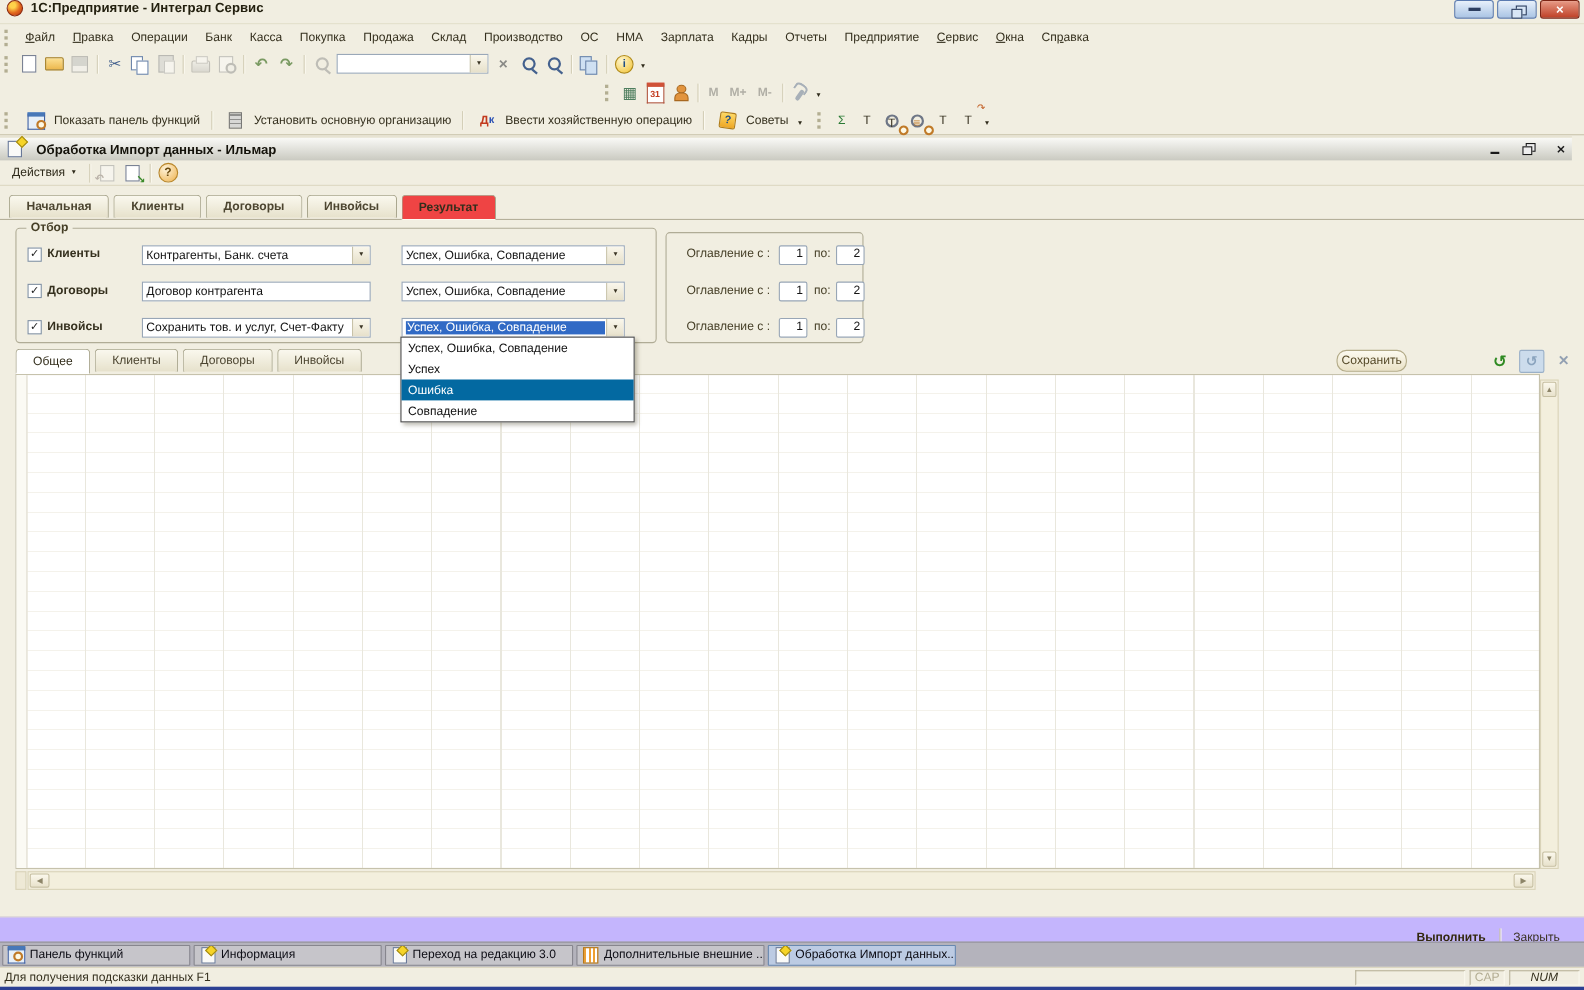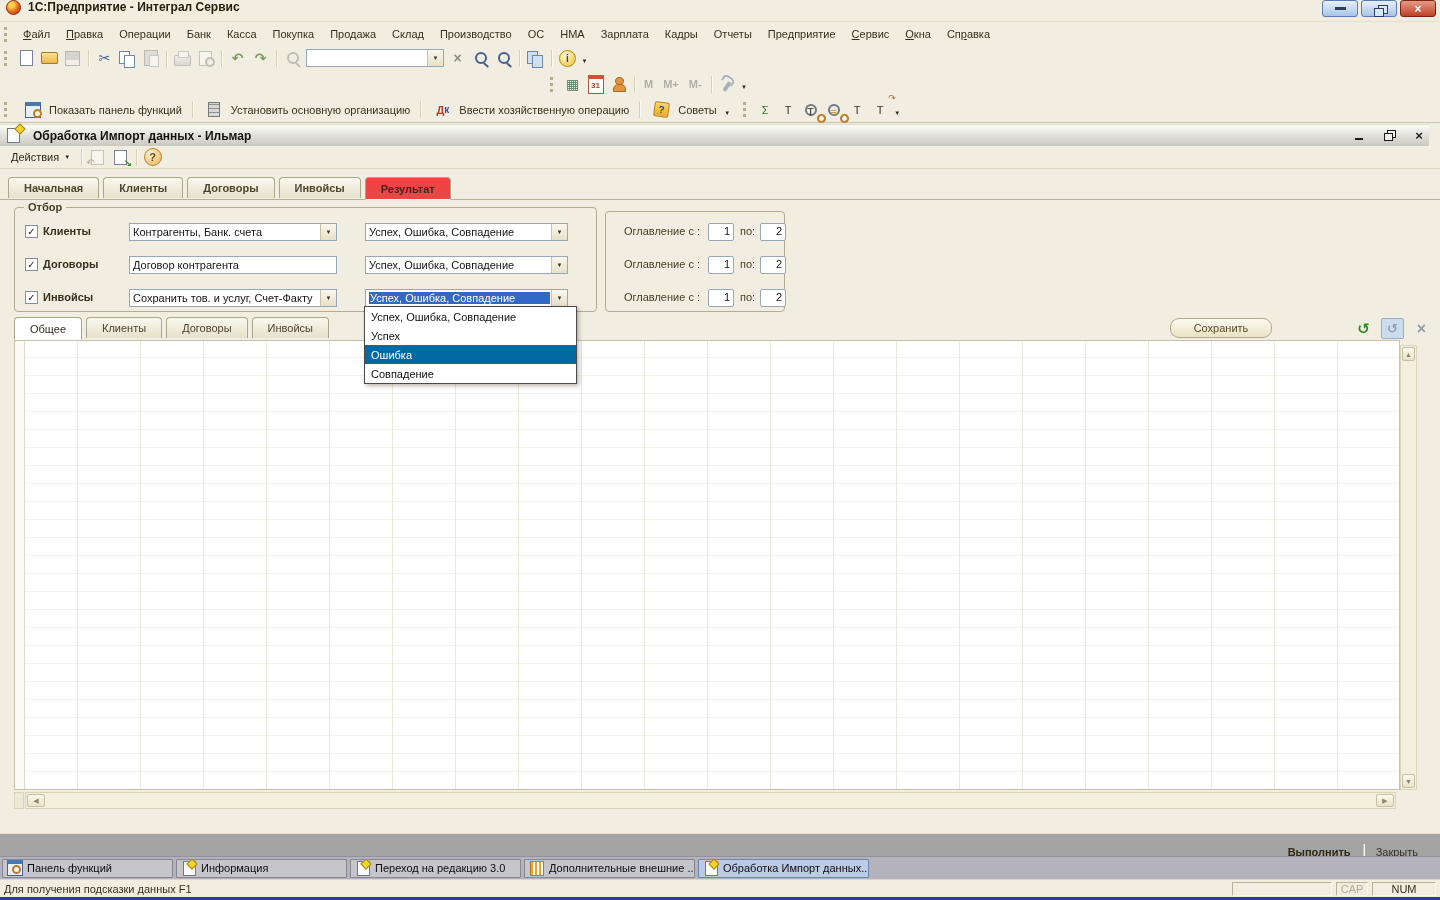--- a/index.html
+++ b/index.html
@@ -120,34 +120,34 @@
   .field .val{overflow:hidden;white-space:nowrap;flex:1}
   .field.combo{padding-right:17px}
   .seltext{background:#316ac5;color:#fff;padding:0 1px}
   .tlabel{position:absolute;top:2px;color:#453e26}
   .tinput{position:absolute;top:0;width:26px;height:18px;background:#fff;border:1px solid #98a6b6;border-radius:2px;text-align:right;padding:1px 3px 0 0;color:#141414}
   
   .dropdown{position:absolute;left:364px;top:306px;width:213px;background:#fff;border:1px solid #4a4a4a;z-index:60;box-shadow:2px 2px 4px rgba(60,55,30,.35)}
   .dd-item{height:19px;display:flex;align-items:center;padding:0 6px;color:#101010;white-space:nowrap}
   .dd-item.hl{background:#0369a1;color:#fff}
   
-  .savebtn{position:absolute;left:1170px;top:318px;width:102px;height:20px;border:1px solid #b3ab88;border-radius:9px;background:linear-gradient(#fcfaf0,#eae2c6);display:flex;align-items:center;justify-content:center;color:#564a28;z-index:2}
+  .savebtn{position:absolute;left:1215px;top:318px;width:64px;height:20px;border:1px solid #b3ab88;border-radius:9px;background:linear-gradient(#fcfaf0,#eae2c6);display:flex;align-items:center;justify-content:center;color:#564a28;z-index:2}
   .paneicons{position:absolute;left:1352px;top:318px;display:flex;gap:6px;align-items:center;z-index:2}
   
   .grid{position:absolute;left:14px;top:340px;width:1386px;height:450px;background:#fff;border:1px solid #c6c2ac;background-image:repeating-linear-gradient(90deg,transparent 0 62px,#e9e7dd 62px 63px),repeating-linear-gradient(0deg,transparent 0 17px,#f4f2eb 17px 18px)}
   .grid-colhead{position:absolute;left:0;top:0;bottom:0;width:10px;border-right:1px solid #ddd9cc;background:#fbfaf4}
   
   .vscroll{position:absolute;left:1400px;top:345px;width:17px;height:445px;background:#f3efdd;border:1px solid #d9d3b8;display:flex;flex-direction:column;justify-content:space-between;align-items:center;padding:1px}
   .hscroll{position:absolute;left:25px;top:792px;width:1371px;height:17px;background:#f3efdd;border:1px solid #d9d3b8;display:flex;justify-content:space-between;align-items:center;padding:1px}
   .hcorner{position:absolute;left:14px;top:792px;width:10px;height:17px;background:#eee9d6;border:1px solid #d9d3b8}
   .sbtn{background:linear-gradient(#fbf8ec,#e8e2cc);border:1px solid #c6bfa2;border-radius:2px;color:#8d8568;font-size:7px;display:flex;align-items:center;justify-content:center}
   .vscroll .sbtn{width:13px;height:14px}
   .hscroll .sbtn{width:18px;height:13px}
   
-  .footer{position:absolute;left:0;right:0;top:833px;height:37px;background:#a3a3a3;border-top:1px solid #e6e1cd;display:flex;align-items:center;justify-content:flex-end;padding-right:10px}
+  .footer{position:absolute;left:0;right:0;top:833px;height:37px;background:#c4b5fd;border-top:1px solid #e6e1cd;display:flex;align-items:center;justify-content:flex-end;padding-right:10px}
   .footbtn{padding:3px 12px;color:#3a3222}
   .footbtn.primary{font-weight:bold;color:#33290f}
   .footsep{width:1px;height:16px;background:#c9c3ab;box-shadow:1px 0 0 #fbf9f0}
   
   .taskbar{position:absolute;left:0;right:0;top:856px;height:23px;background:#b4b3bc;border-top:1px solid #93929c;display:flex;align-items:center;padding:0 2px;gap:3px}
   .taskbtn{width:171px;height:19px;background:#c6c5ca;border:1px solid #87868e;border-radius:1px;display:flex;align-items:center;gap:4px;padding:0 4px;color:#0c0c14;overflow:hidden;white-space:nowrap}
   .taskbtn .ticon{width:16px;height:16px;display:inline-flex;align-items:center;justify-content:center;position:relative;flex:none}
   .taskbtn.active{background:#bccbe3;border-color:#6888b0}
   
   .statusbar{position:absolute;left:0;right:0;top:879px;height:18px;background:#f1eee1;border-top:1px solid #dcd7c1;display:flex;align-items:center;padding:0 4px;color:#35301e}
@@ -430,16 +430,16 @@
       <span class="ticon" data-icon="proc"></span>
       <span>Обработка  Импорт данных...</span>
     </span>
   </div>
 
 <div class="statusbar">
   <span class="statushint">Для получения подсказки данных F1</span>
   <span id="statuscells" style="display:inline-flex">
       <span class="scell" style="width: 100px;"></span>
       <span class="scell dim" style="width: 32px;">CAP</span>
-      <span class="scell" style="width: 64px;">NUM</span>
+      <span class="scell" style="width: 64px; font-style: italic;">NUM</span>
     </span>
 </div>
 <div class="bottomstrip"></div>
 
 </body></html>

